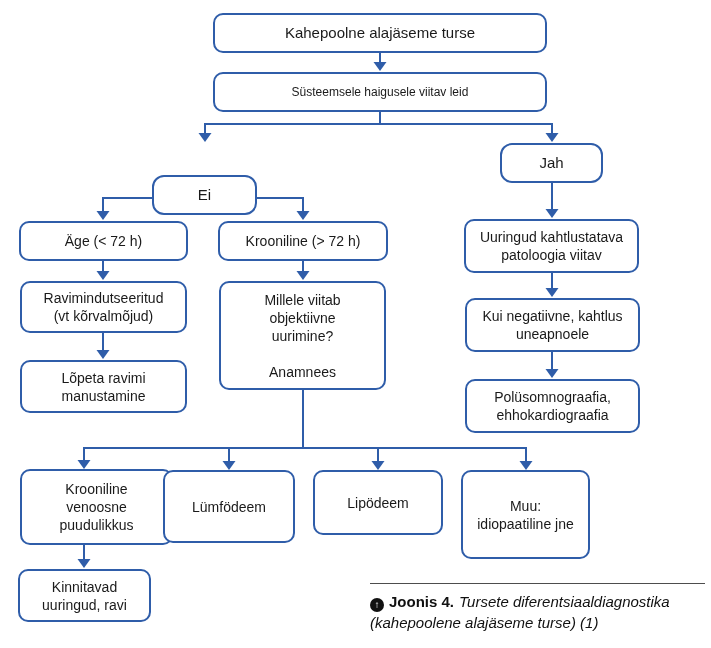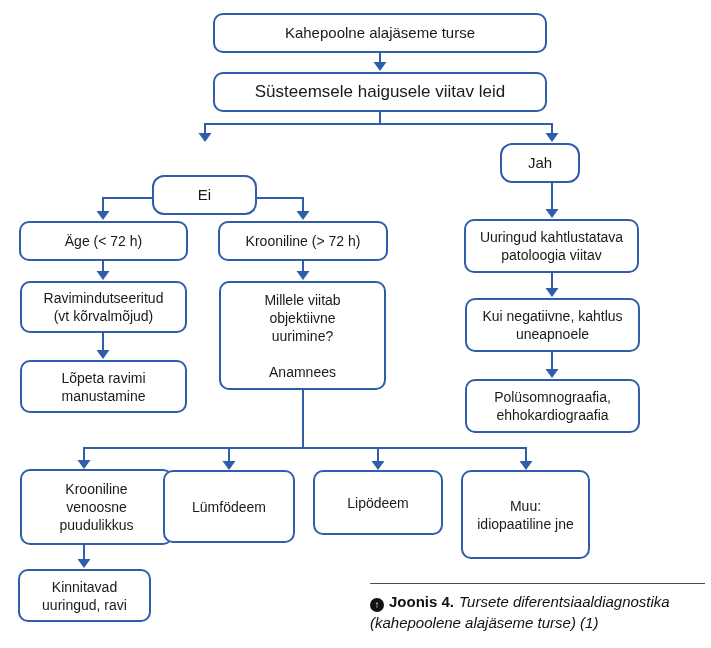--- a/index.html
+++ b/index.html
@@ -21,23 +21,23 @@
     line-height:18px;
     display:flex;
     align-items:center;
     justify-content:center;
     text-align:center;
     white-space:pre-line;
     padding:18px 5px;
   }
   .node.pill{border-radius:12px;font-size:15px;}
   #n-top{left:213px;top:13px;width:334px;height:34px;font-size:15px;}
-  #n-systemic{left:213px;top:72px;width:334px;height:34px;font-size:17px;}
+  #n-systemic{left:213px;top:72px;width:334px;height:34px;font-size:12px;}
   #n-ei{left:152px;top:143px;width:105px;height:37px;margin-top:32px;}
-  #n-jah{left:500px;top:143px;width:80px;height:37px;}
+  #n-jah{left:500px;top:143px;width:103px;height:37px;}
   #n-acute{left:19px;top:221px;width:169px;height:33px;}
   #n-chronic{left:218px;top:221px;width:170px;height:33px;}
   #n-drug{left:20px;top:281px;width:167px;height:52px;}
   #n-stop{left:20px;top:360px;width:167px;height:53px;}
   #n-objective{left:219px;top:281px;width:167px;height:109px;}
   #n-invest{left:464px;top:219px;width:175px;height:54px;}
   #n-negative{left:465px;top:298px;width:175px;height:54px;}
   #n-poly{left:465px;top:379px;width:175px;height:54px;}
   #n-cvi{left:20px;top:469px;width:153px;height:76px;}
   #n-lymph{left:163px;top:470px;width:132px;height:73px;}

